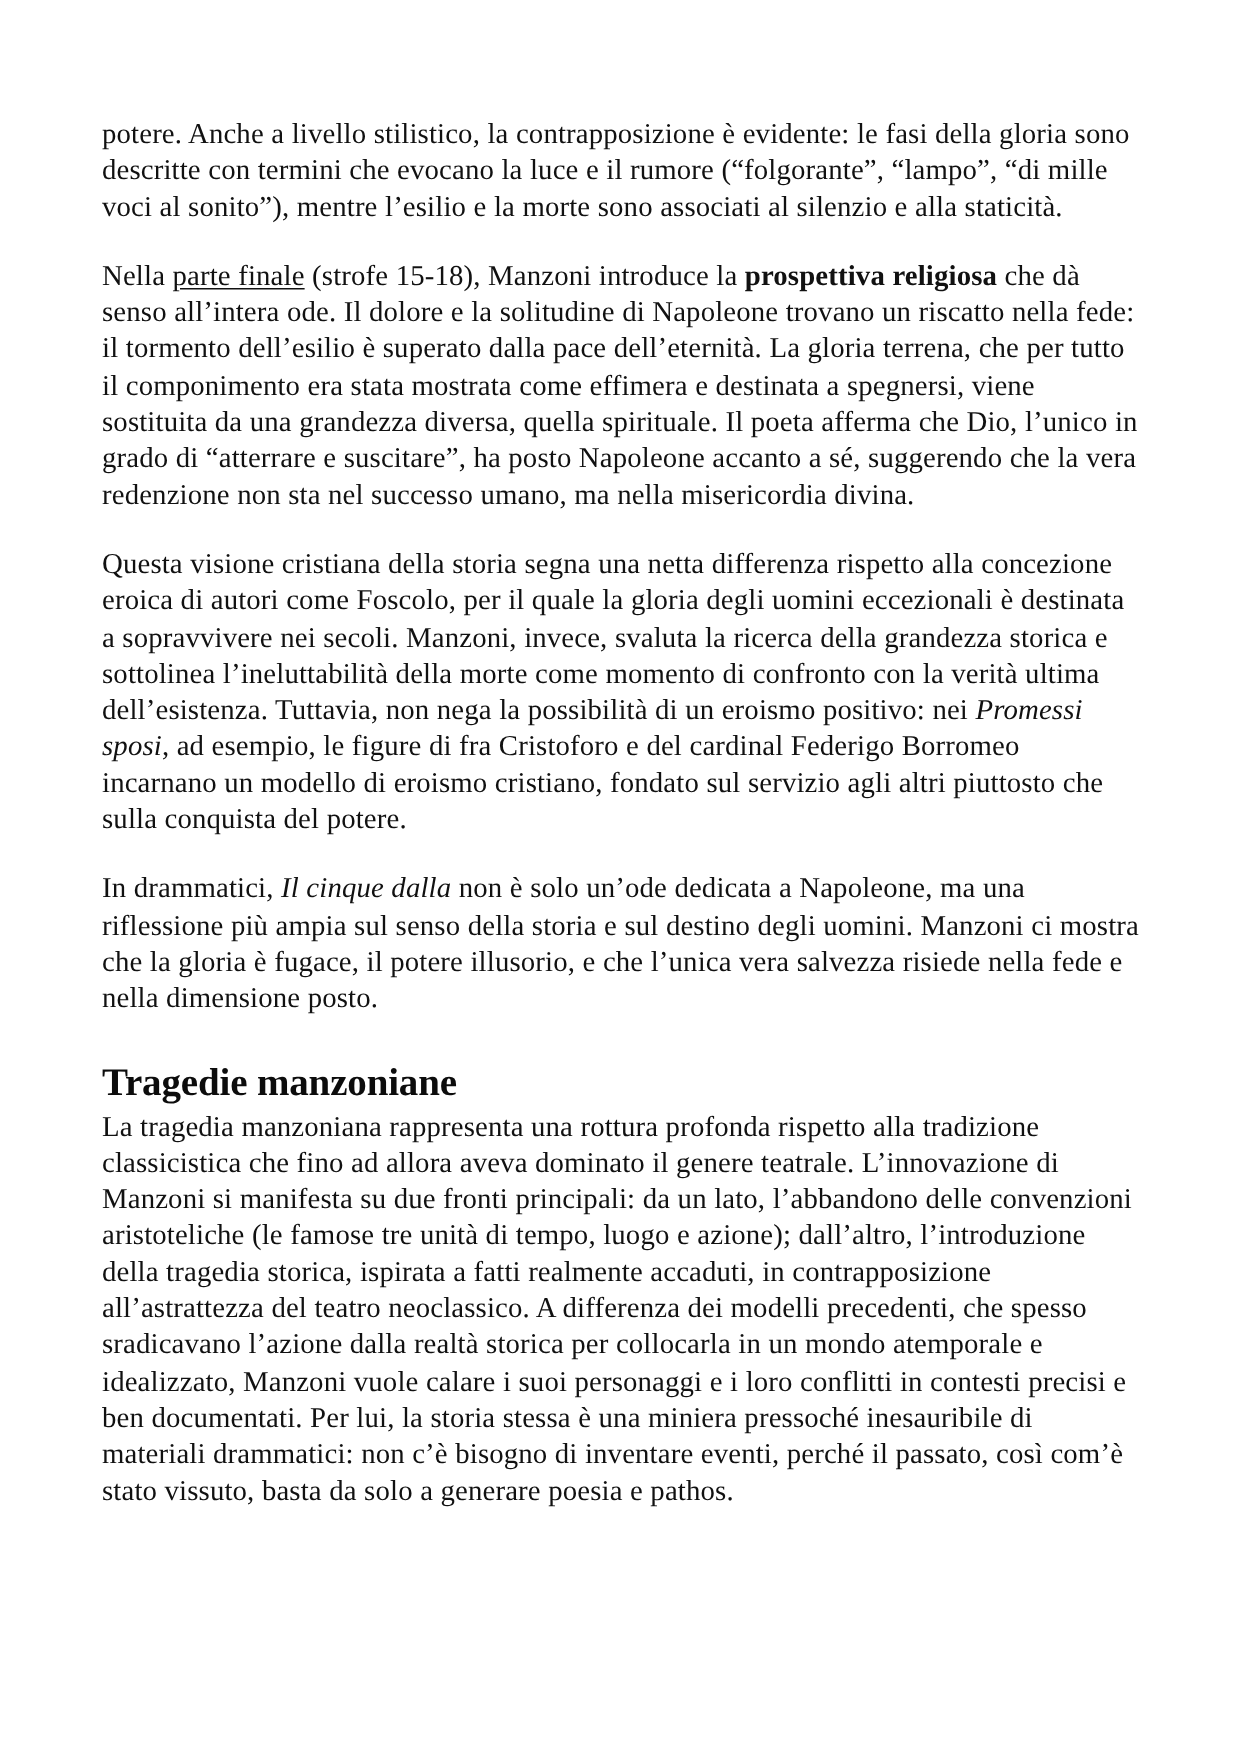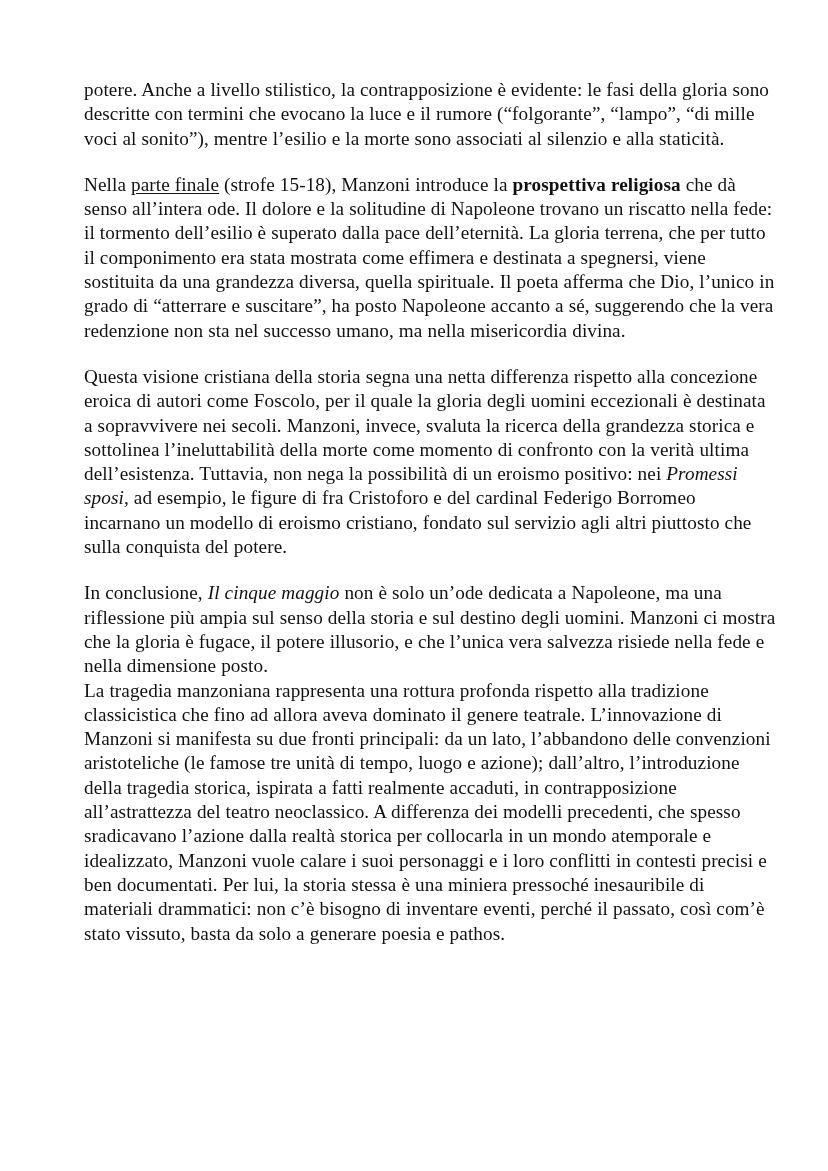--- a/index.html
+++ b/index.html
@@ -17,21 +17,21 @@
   }
   .page {
     position: relative;
     width: 828px;
     height: 1171px;
     background: #ffffff;
     box-sizing: border-box;
   }
   .content {
     position: absolute;
-    left: 84px;
+    left: 68px;
     top: 78px;
     width: 692px;
   }
   p.para {
     margin: 0 0 22px 0;
     font-size: 19.2px;
     line-height: 24.3px;
     text-align: left;
     letter-spacing: 0.005em;
     word-spacing: 0.004em;
@@ -72,20 +72,21 @@
 
     <p class="para">
       <span>Nella </span><span class="u-underline">parte finale</span><span> (strofe 15-18), Manzoni introduce la </span><span class="b-bold">prospettiva religiosa</span><span> che dà senso all’intera ode. Il dolore e la solitudine di Napoleone trovano un riscatto nella fede: il tormento dell’esilio è superato dalla pace dell’eternità. La gloria terrena, che per tutto il componimento era stata mostrata come effimera e destinata a spegnersi, viene sostituita da una grandezza diversa, quella spirituale. Il poeta afferma che Dio, l’unico in grado di “atterrare e suscitare”, ha posto Napoleone accanto a sé, suggerendo che la vera redenzione non sta nel successo umano, ma nella misericordia divina.</span>
     </p>
 
     <p class="para">
       <span>Questa visione cristiana della storia segna una netta differenza rispetto alla concezione eroica di autori come Foscolo, per il quale la gloria degli uomini eccezionali è destinata a sopravvivere nei secoli. Manzoni, invece, svaluta la ricerca della grandezza storica e sottolinea l’ineluttabilità della morte come momento di confronto con la verità ultima dell’esistenza. Tuttavia, non nega la possibilità di un eroismo positivo: nei </span><span class="i-italic">Promessi sposi</span><span>, ad esempio, le figure di fra Cristoforo e del cardinal Federigo Borromeo incarnano un modello di eroismo cristiano, fondato sul servizio agli altri piuttosto che sulla conquista del potere.</span>
     </p>
 
     <p class="para tight">
-      <span>In conclusione, </span><span class="i-italic">Il cinque maggio</span><span> non è solo un’ode dedicata a Napoleone, ma una riflessione più ampia sul senso della storia e sul destino degli uomini. Manzoni ci mostra che la gloria è fugace, il potere illusorio, e che l’unica vera salvezza risiede nella fede e nella dimensione posto.</span>
+      <span>In drammatici, </span><span class="i-italic">Il cinque dalla</span><span> non è solo un’ode dedicata a Napoleone, ma una riflessione più ampia sul senso della storia e sul destino degli uomini. Manzoni ci mostra che la gloria è fugace, il potere illusorio, e che l’unica vera salvezza risiede nella fede e nella dimensione posto.</span>
     </p>
 
+    <h2 class="section-heading">Tragedie manzoniane</h2>
 
     <p class="para">La tragedia manzoniana rappresenta una rottura profonda rispetto alla tradizione classicistica che fino ad allora aveva dominato il genere teatrale. L’innovazione di Manzoni si manifesta su due fronti principali: da un lato, l’abbandono delle convenzioni aristoteliche (le famose tre unità di tempo, luogo e azione); dall’altro, l’introduzione della tragedia storica, ispirata a fatti realmente accaduti, in contrapposizione all’astrattezza del teatro neoclassico. A differenza dei modelli precedenti, che spesso sradicavano l’azione dalla realtà storica per collocarla in un mondo atemporale e idealizzato, Manzoni vuole calare i suoi personaggi e i loro conflitti in contesti precisi e ben documentati. Per lui, la storia stessa è una miniera pressoché inesauribile di materiali drammatici: non c’è bisogno di inventare eventi, perché il passato, così com’è stato vissuto, basta da solo a generare poesia e pathos.</p>
 
   </div>
 </div>
 
 </body></html>

